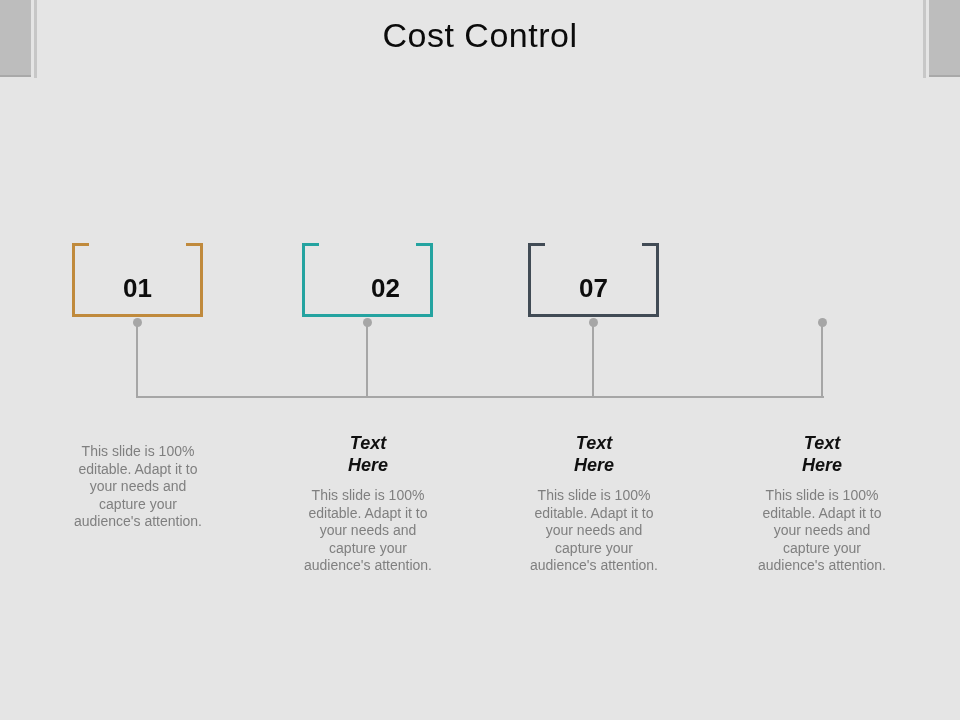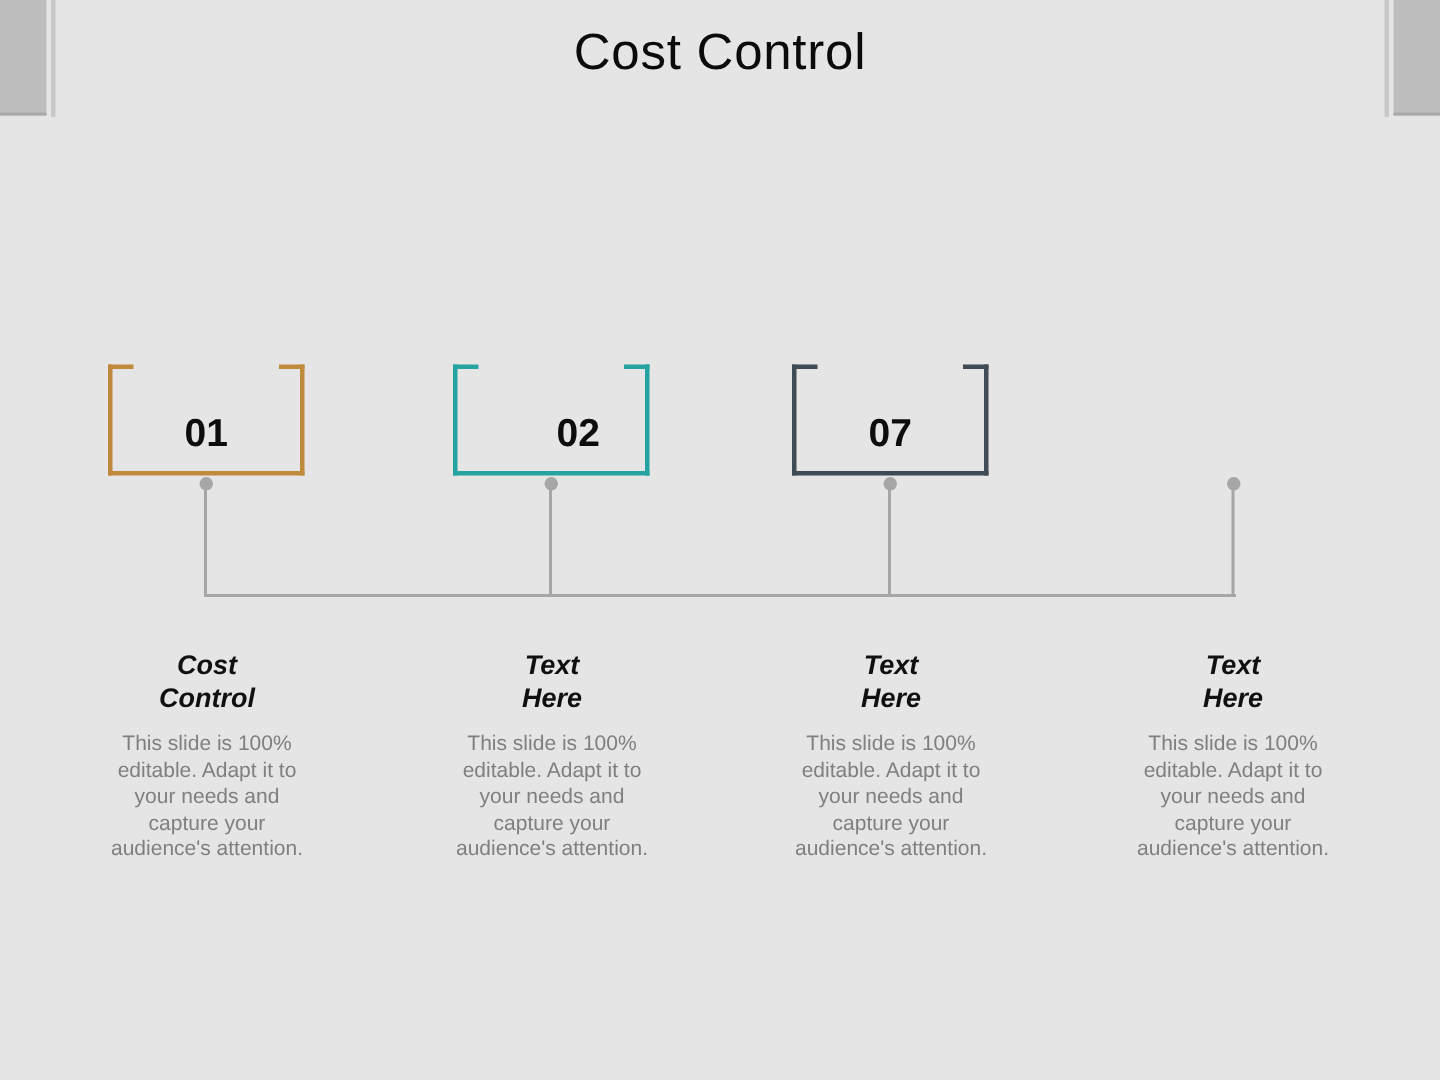--- a/index.html
+++ b/index.html
@@ -112,22 +112,20 @@
   <div class="connector-dot dot-2"></div>
   <div class="connector-dot dot-3"></div>
   <div class="connector-dot dot-4"></div>
   <div class="connector-vline vline-1"></div>
   <div class="connector-vline vline-2"></div>
   <div class="connector-vline vline-3"></div>
   <div class="connector-vline vline-4"></div>
   <div class="connector-hline"></div>
 
   <div class="text-col col-1">
-    <div class="col-heading">Cost
-Control</div>
     <div class="col-body">This slide is 100% editable. Adapt it to your needs and capture your audience's attention.</div>
   </div>
   <div class="text-col col-2">
     <div class="col-heading">Text
 Here</div>
     <div class="col-body">This slide is 100% editable. Adapt it to your needs and capture your audience's attention.</div>
   </div>
   <div class="text-col col-3">
     <div class="col-heading">Text
 Here</div>

